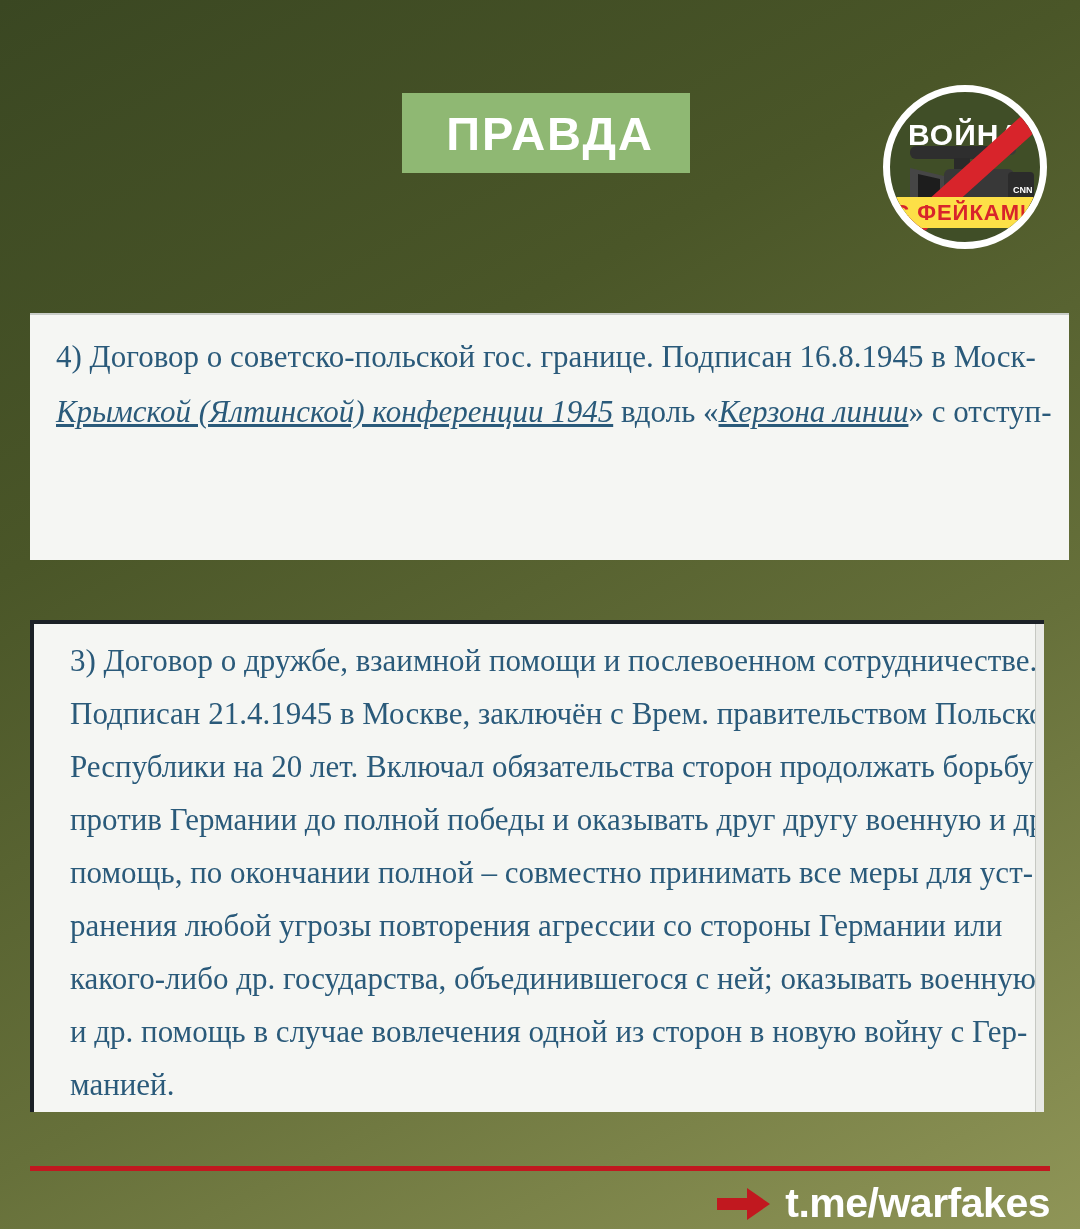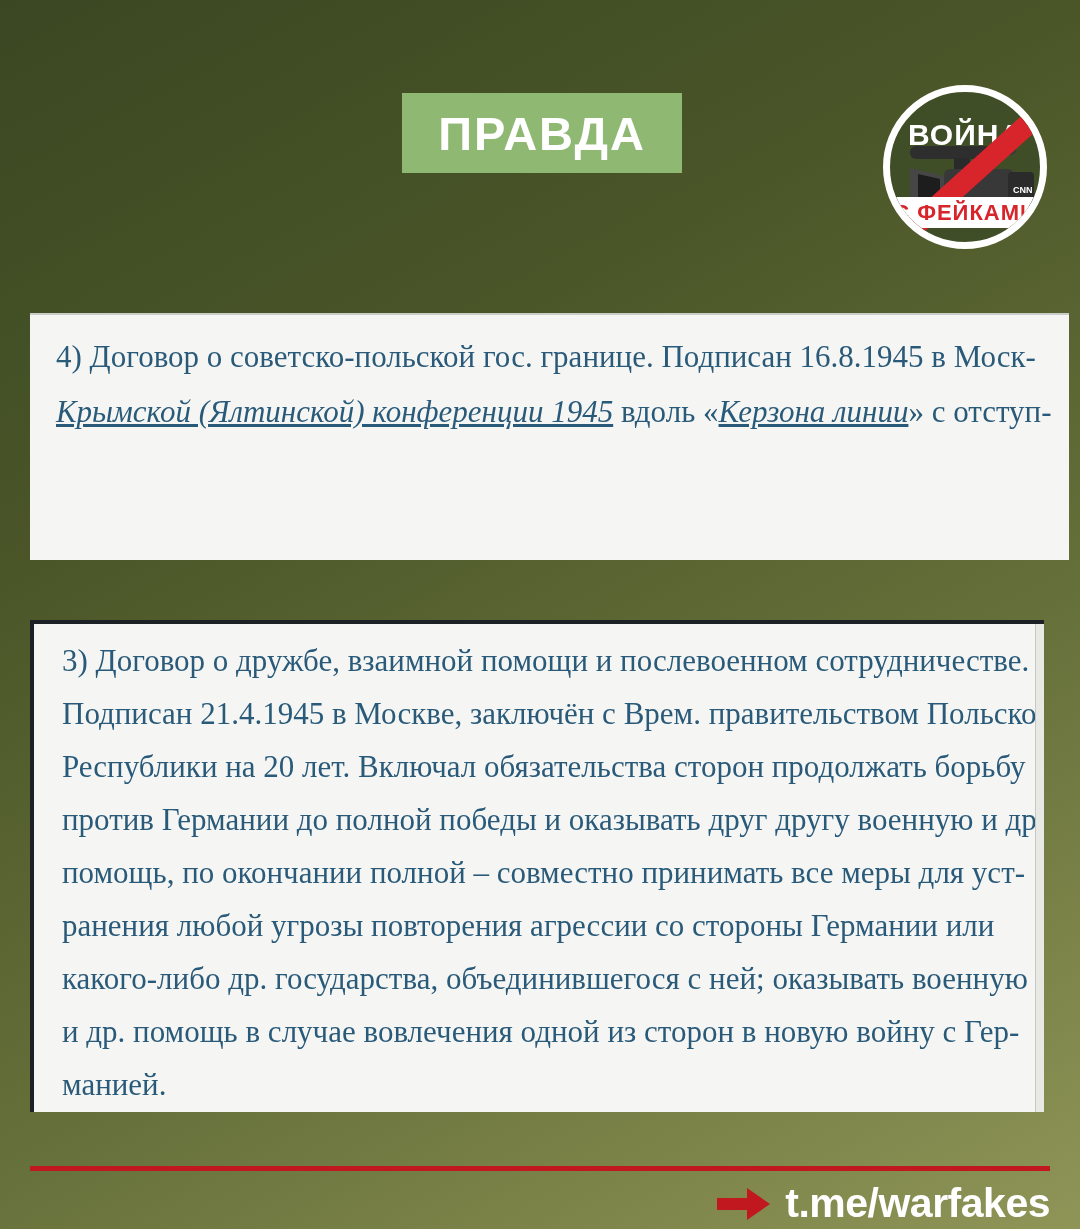--- a/index.html
+++ b/index.html
@@ -6,59 +6,59 @@
   .canvas {
     position:relative; width:1080px; height:1229px; overflow:hidden;
     background: linear-gradient(152deg, #3a4722 0%, #4a5628 32%, #66703a 65%, #8f9557 100%);
     font-family:"Liberation Sans", sans-serif;
   }
 
   
   .badge {
     position:absolute; left:402px; top:93px; width:280px; height:80px;
     background:#8fb873; color:#ffffff; font-weight:bold; font-size:47px;
-    letter-spacing:2px; display:flex; align-items:center; justify-content:center;
+    letter-spacing:2px; display:flex; align-items:center; justify-content:center;padding-left:8px;
   }
 
   
   .logo {
     position:absolute; left:883px; top:85px; width:164px; height:164px;
     border-radius:50%; background:#404e27; border:7px solid #ffffff;
     box-sizing:border-box; overflow:hidden;
   }
   .logo-top {
     position:absolute; top:26px; left:0; width:100%; text-align:center;
     color:#ffffff; font-weight:bold; font-size:30px; letter-spacing:1px; z-index:2;
   }
   .logo-camera { position:absolute; left:8px; top:52px; z-index:1; }
   .logo-slash {
     position:absolute; left:-6px; top:72px; width:176px; height:21px;
     background:#d8242b; border-radius:4px; transform:rotate(-42deg); z-index:3;
   }
   .logo-band {
     position:absolute; left:0; bottom:14px; width:100%; height:31px;
-    background:#ffffff; color:#d8242b; font-weight:bold; font-size:22px;
+    background:#fde047; color:#d8242b; font-weight:bold; font-size:22px;
     letter-spacing:1px; display:flex; align-items:center; justify-content:center; z-index:4;
   }
 
   
   .excerpt {
     position:absolute; background:#f5f6f3; color:#2a5a7a;
     font-family:"Liberation Serif", serif; font-size:31px;
     white-space:nowrap; overflow:hidden;
   }
   .excerpt p { margin:0; line-height:55px; }
   .excerpt-top {
     left:30px; top:313px; width:1039px; height:247px;
     padding:14px 0 16px 26px; box-sizing:border-box;
     border-top:2px solid #c9cdc8;
   }
   .excerpt-bottom {
     left:30px; top:620px; width:1014px; height:492px;
-    padding:10px 0 0 28px; box-sizing:border-box;
+    padding:10px 0 0 36px; box-sizing:border-box;
     border-top:4px solid #1c2126; border-left:4px solid #1c2126;
   }
   .excerpt-bottom p { line-height:53px; }
   .excerpt a.link { color:#2a5a7a; font-style:italic; text-decoration:underline; }
   .scrollbar-strip {
     position:absolute; right:0; top:0; width:8px; height:100%;
     background:#e8e9e5; border-left:1px solid #c6c8c2;
   }
 
   

